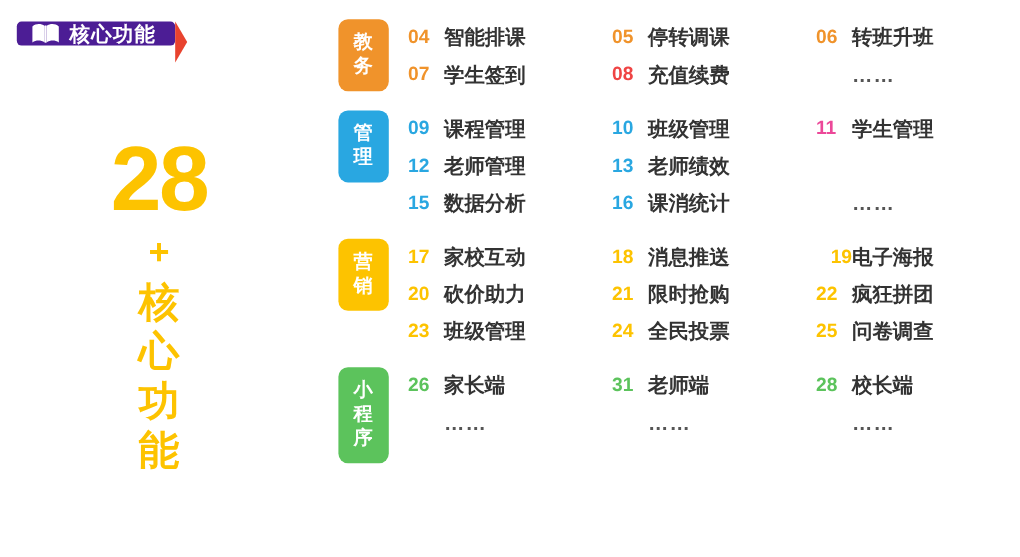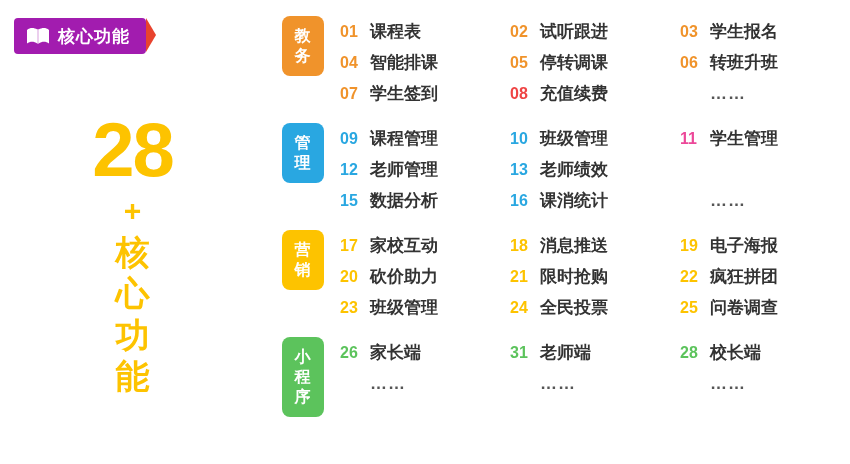--- a/index.html
+++ b/index.html
@@ -24,22 +24,22 @@
     position: absolute;
     left: 0;
     top: 0;
     width: 265px;
     height: 464px;
   }
   .badge {
     position: absolute;
     left: 14px;
     top: 18px;
-    height: 36px;
-    background: #a21caf;
+    height: 20px;
+    background: #4c1d95;
     border-radius: 4px 4px 4px 4px;
     display: flex;
     align-items: center;
     padding: 0 16px 0 12px;
     box-sizing: border-box;
   }
   .badge::after {
     content: "";
     position: absolute;
     right: -10px;
@@ -196,34 +196,20 @@
 
   <div class="groups">
       <div class="group">
         <div class="group-tag" style="background: rgb(240, 147, 43);">
           <span>教</span>
           <span>务</span>
         </div>
         <div class="group-rows">
           <div class="row">
             <div class="cell">
-              <span class="cell-num" style="color: rgb(240, 147, 43);">01</span>
-              <span class="cell-label">课程表</span>
-            </div>
-            <div class="cell">
-              <span class="cell-num" style="color: rgb(240, 147, 43);">02</span>
-              <span class="cell-label">试听跟进</span>
-            </div>
-            <div class="cell">
-              <span class="cell-num" style="color: rgb(240, 147, 43);">03</span>
-              <span class="cell-label">学生报名</span>
-            </div>
-          </div>
-          <div class="row">
-            <div class="cell">
               <span class="cell-num" style="color: rgb(240, 147, 43);">04</span>
               <span class="cell-label">智能排课</span>
             </div>
             <div class="cell">
               <span class="cell-num" style="color: rgb(240, 147, 43);">05</span>
               <span class="cell-label">停转调课</span>
             </div>
             <div class="cell">
               <span class="cell-num" style="color: rgb(240, 147, 43);">06</span>
               <span class="cell-label">转班升班</span>
@@ -300,21 +286,21 @@
           <div class="row">
             <div class="cell">
               <span class="cell-num" style="color: rgb(253, 195, 0);">17</span>
               <span class="cell-label">家校互动</span>
             </div>
             <div class="cell">
               <span class="cell-num" style="color: rgb(253, 195, 0);">18</span>
               <span class="cell-label">消息推送</span>
             </div>
             <div class="cell">
-              <span class="cell-num" style="color: rgb(253, 195, 0);">19</span>
+              <span class="cell-num" style="color: rgb(253, 195, 0); text-align: right;">19</span>
               <span class="cell-label">电子海报</span>
             </div>
           </div>
           <div class="row">
             <div class="cell">
               <span class="cell-num" style="color: rgb(253, 195, 0);">20</span>
               <span class="cell-label">砍价助力</span>
             </div>
             <div class="cell">
               <span class="cell-num" style="color: rgb(253, 195, 0);">21</span>

